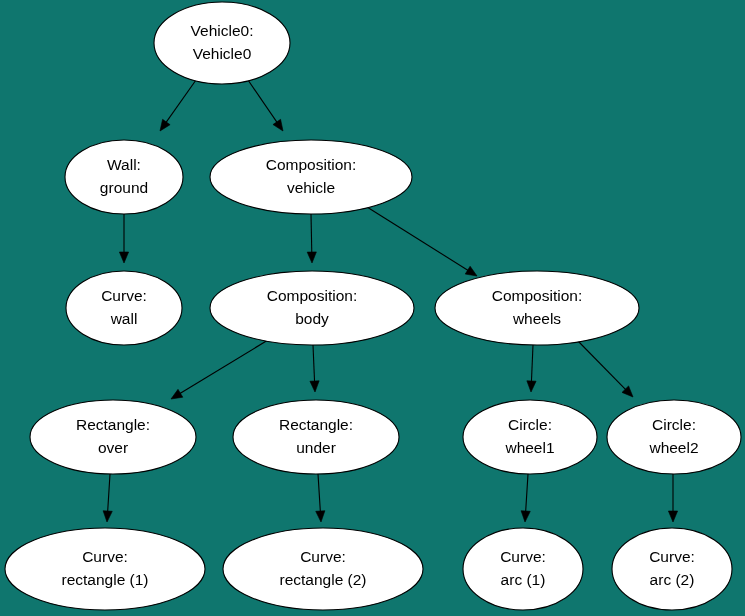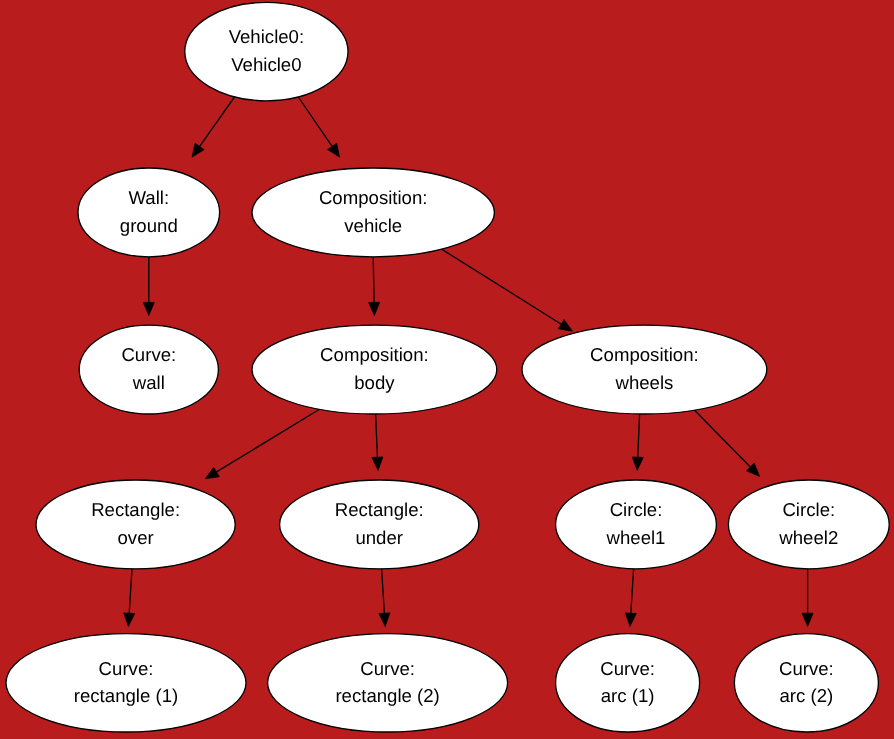--- a/index.html
+++ b/index.html
@@ -4,21 +4,21 @@
 <style>
   html, body {
     margin: 0;
     padding: 0;
     background: #ffffff;
   }
   #graph-canvas {
     position: relative;
     width: 745px;
     height: 616px;
-    background: #b91c1c;
+    background: #0f766e;
     font-family: "Liberation Sans", sans-serif;
     overflow: hidden;
   }
   #graph-svg {
     position: absolute;
     left: 0;
     top: 0;
     width: 745px;
     height: 616px;
   }

